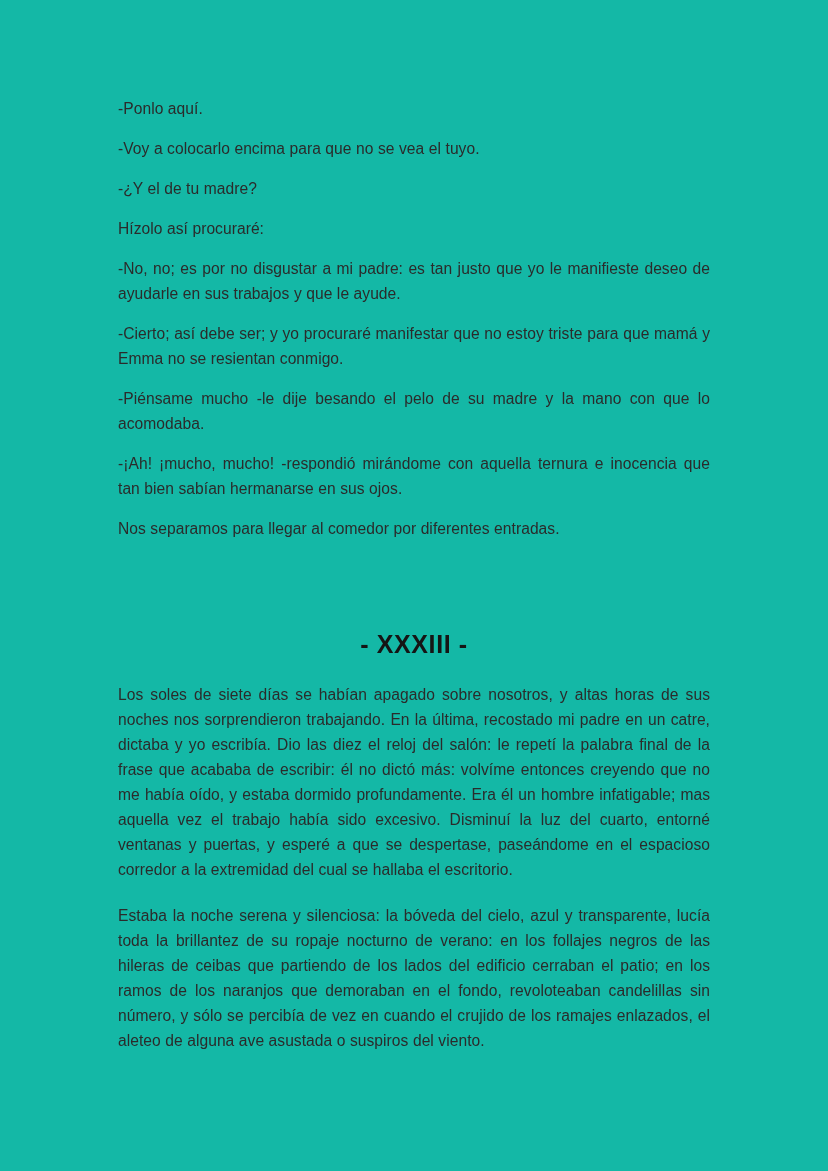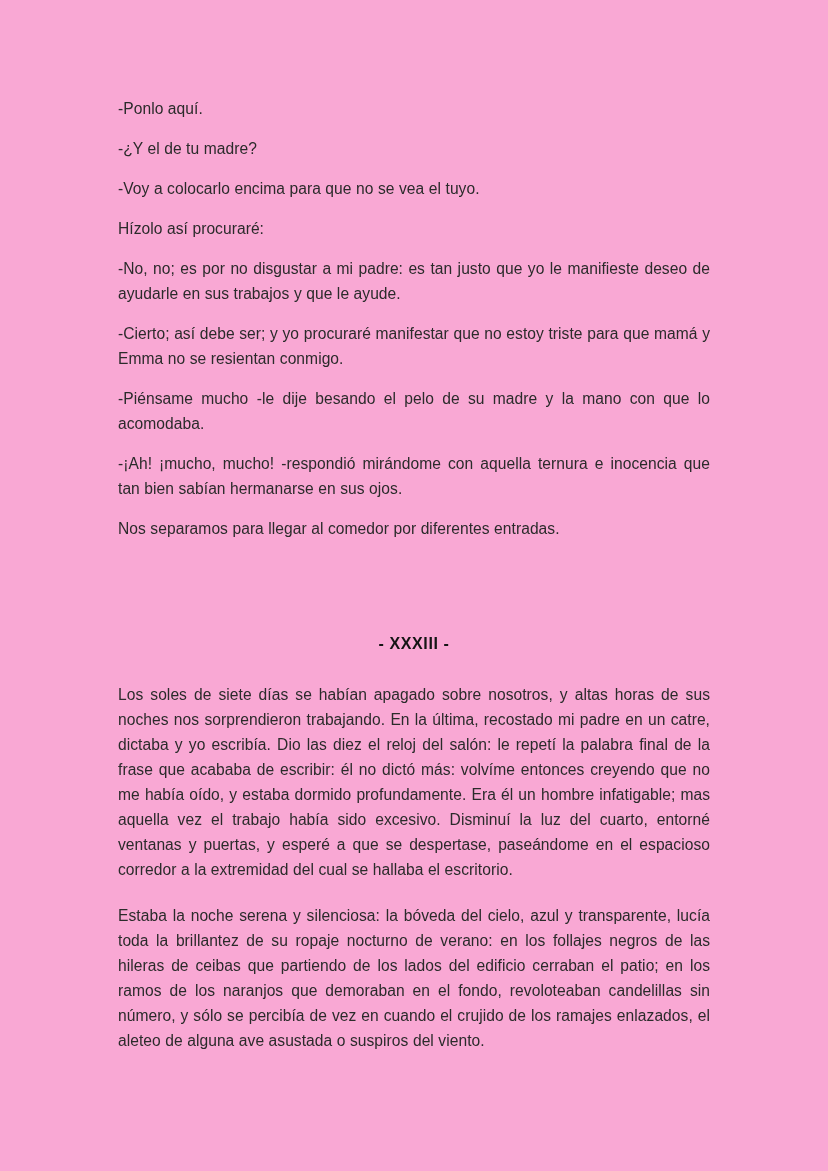--- a/index.html
+++ b/index.html
@@ -11,21 +11,21 @@
     width: 828px;
     height: 1171px;
     font-family: "Liberation Sans", sans-serif;
     color: #2b2b2b;
     overflow: hidden;
   }
   .page {
     position: relative;
     width: 828px;
     height: 1171px;
-    background: #f9a8d4;
+    background: #14b8a6;
   }
   .content {
     position: absolute;
     left: 118px;
     top: 96px;
     width: 592px;
   }
   .para {
     font-size: 15.6px;
     line-height: 25px;
@@ -40,21 +40,21 @@
   .para.left {
     text-align: left;
   }
   .dialogue-block .para {
     margin-bottom: 15px;
   }
   .chapter-gap {
     height: 76px;
   }
   .chapter-heading {
-    font-size: 16px;
+    font-size: 25px;
     font-weight: bold;
     text-align: center;
     letter-spacing: 0.6px;
     margin: 0 0 26px 0;
     line-height: 24px;
     color: #151515;
   }
   .body-block .para {
     margin-bottom: 21px;
   }
@@ -63,22 +63,22 @@
   }
 </style>
 </head>
 <body>
 
 <div class="page">
   <div class="content">
 
     <div class="dialogue-block">
       <p class="para left">-Ponlo aquí.</p>
+      <p class="para left">-Voy a colocarlo encima para que no se vea el tuyo.</p>
       <p class="para left">-¿Y el de tu madre?</p>
-      <p class="para left">-Voy a colocarlo encima para que no se vea el tuyo.</p>
       <p class="para left">Hízolo así procuraré:</p>
       <p class="para">-No, no; es por no disgustar a mi padre: es tan justo que yo le manifieste deseo de ayudarle en sus trabajos y que le ayude.</p>
       <p class="para">-Cierto; así debe ser; y yo procuraré manifestar que no estoy triste para que mamá y Emma no se resientan conmigo.</p>
       <p class="para">-Piénsame mucho -le dije besando el pelo de su madre y la mano con que lo acomodaba.</p>
       <p class="para">-¡Ah! ¡mucho, mucho! -respondió mirándome con aquella ternura e inocencia que tan bien sabían hermanarse en sus ojos.</p>
       <p class="para left">Nos separamos para llegar al comedor por diferentes entradas.</p>
     </div>
 
     <div class="chapter-gap"></div>
 

